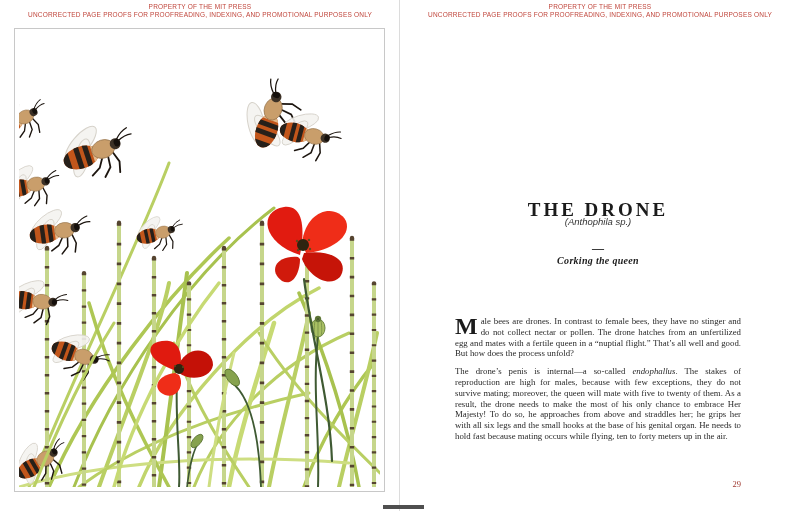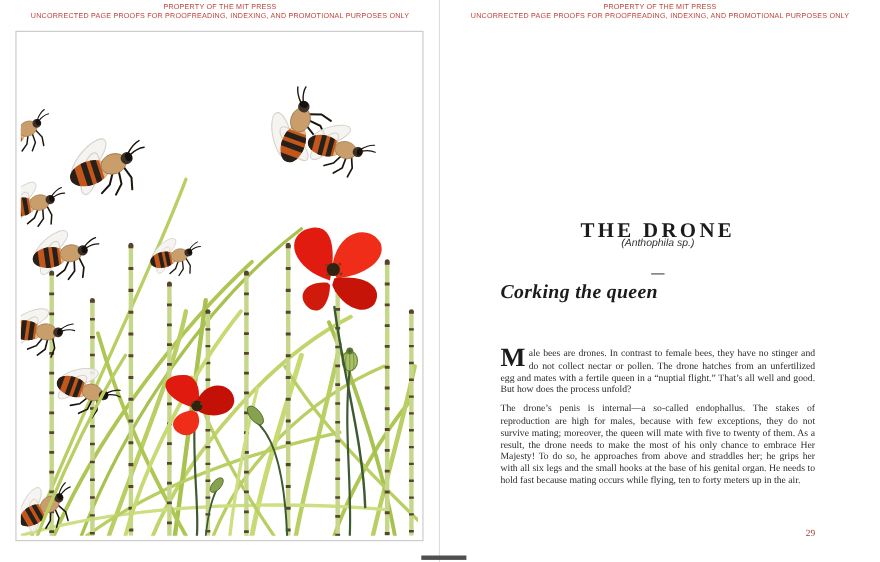--- a/index.html
+++ b/index.html
@@ -23,27 +23,27 @@
   .illus-frame svg{display:block;width:100%;height:100%;}
 
   
   .page-right{position:absolute;left:400px;top:0;width:400px;height:496px;}
   .text-col{position:absolute;left:55px;width:286px;}
   .chapter-title{top:199px;text-align:center;font-size:19px;font-weight:bold;
     letter-spacing:3px;color:#1b1b1b;}
   .chapter-species{top:216px;text-align:center;font-family:"Liberation Sans",sans-serif;
     font-style:italic;font-size:9.5px;color:#333;}
   .title-divider{top:241px;text-align:center;font-size:12px;font-weight:bold;color:#1b1b1b;}
-  .section-title{top:255px;font-size:18px;font-weight:bold;
+  .section-title{top:255px;text-align:center;font-size:10px;font-weight:bold;
     font-style:italic;color:#1b1b1b;letter-spacing:.3px;}
   .body-text{top:316px;font-size:8.8px;line-height:10.8px;text-align:justify;color:#2a2a2a;}
   .body-text p{margin:0 0 7px 0;}
   .dropcap{float:left;font-size:24px;line-height:19px;font-weight:bold;
     padding:1px 3px 0 0;color:#1b1b1b;}
-  .ital{}
+  .ital{font-style:italic;}
   .page-number{top:479px;text-align:right;font-size:8.5px;color:#a03b32;}
 
   
   .wing{fill:#f4f3f0;fill-opacity:.9;stroke:#d6d2ca;stroke-width:.8;}
   .leg{fill:none;stroke:#1c150f;stroke-width:1.4;stroke-linecap:round;}
   .ant{fill:none;stroke:#1c150f;stroke-width:1;stroke-linecap:round;}
   .blade{fill:none;stroke-linecap:round;}
   .stem{fill:none;stroke:#3f5a33;stroke-linecap:round;}
 </style>
 </head>

